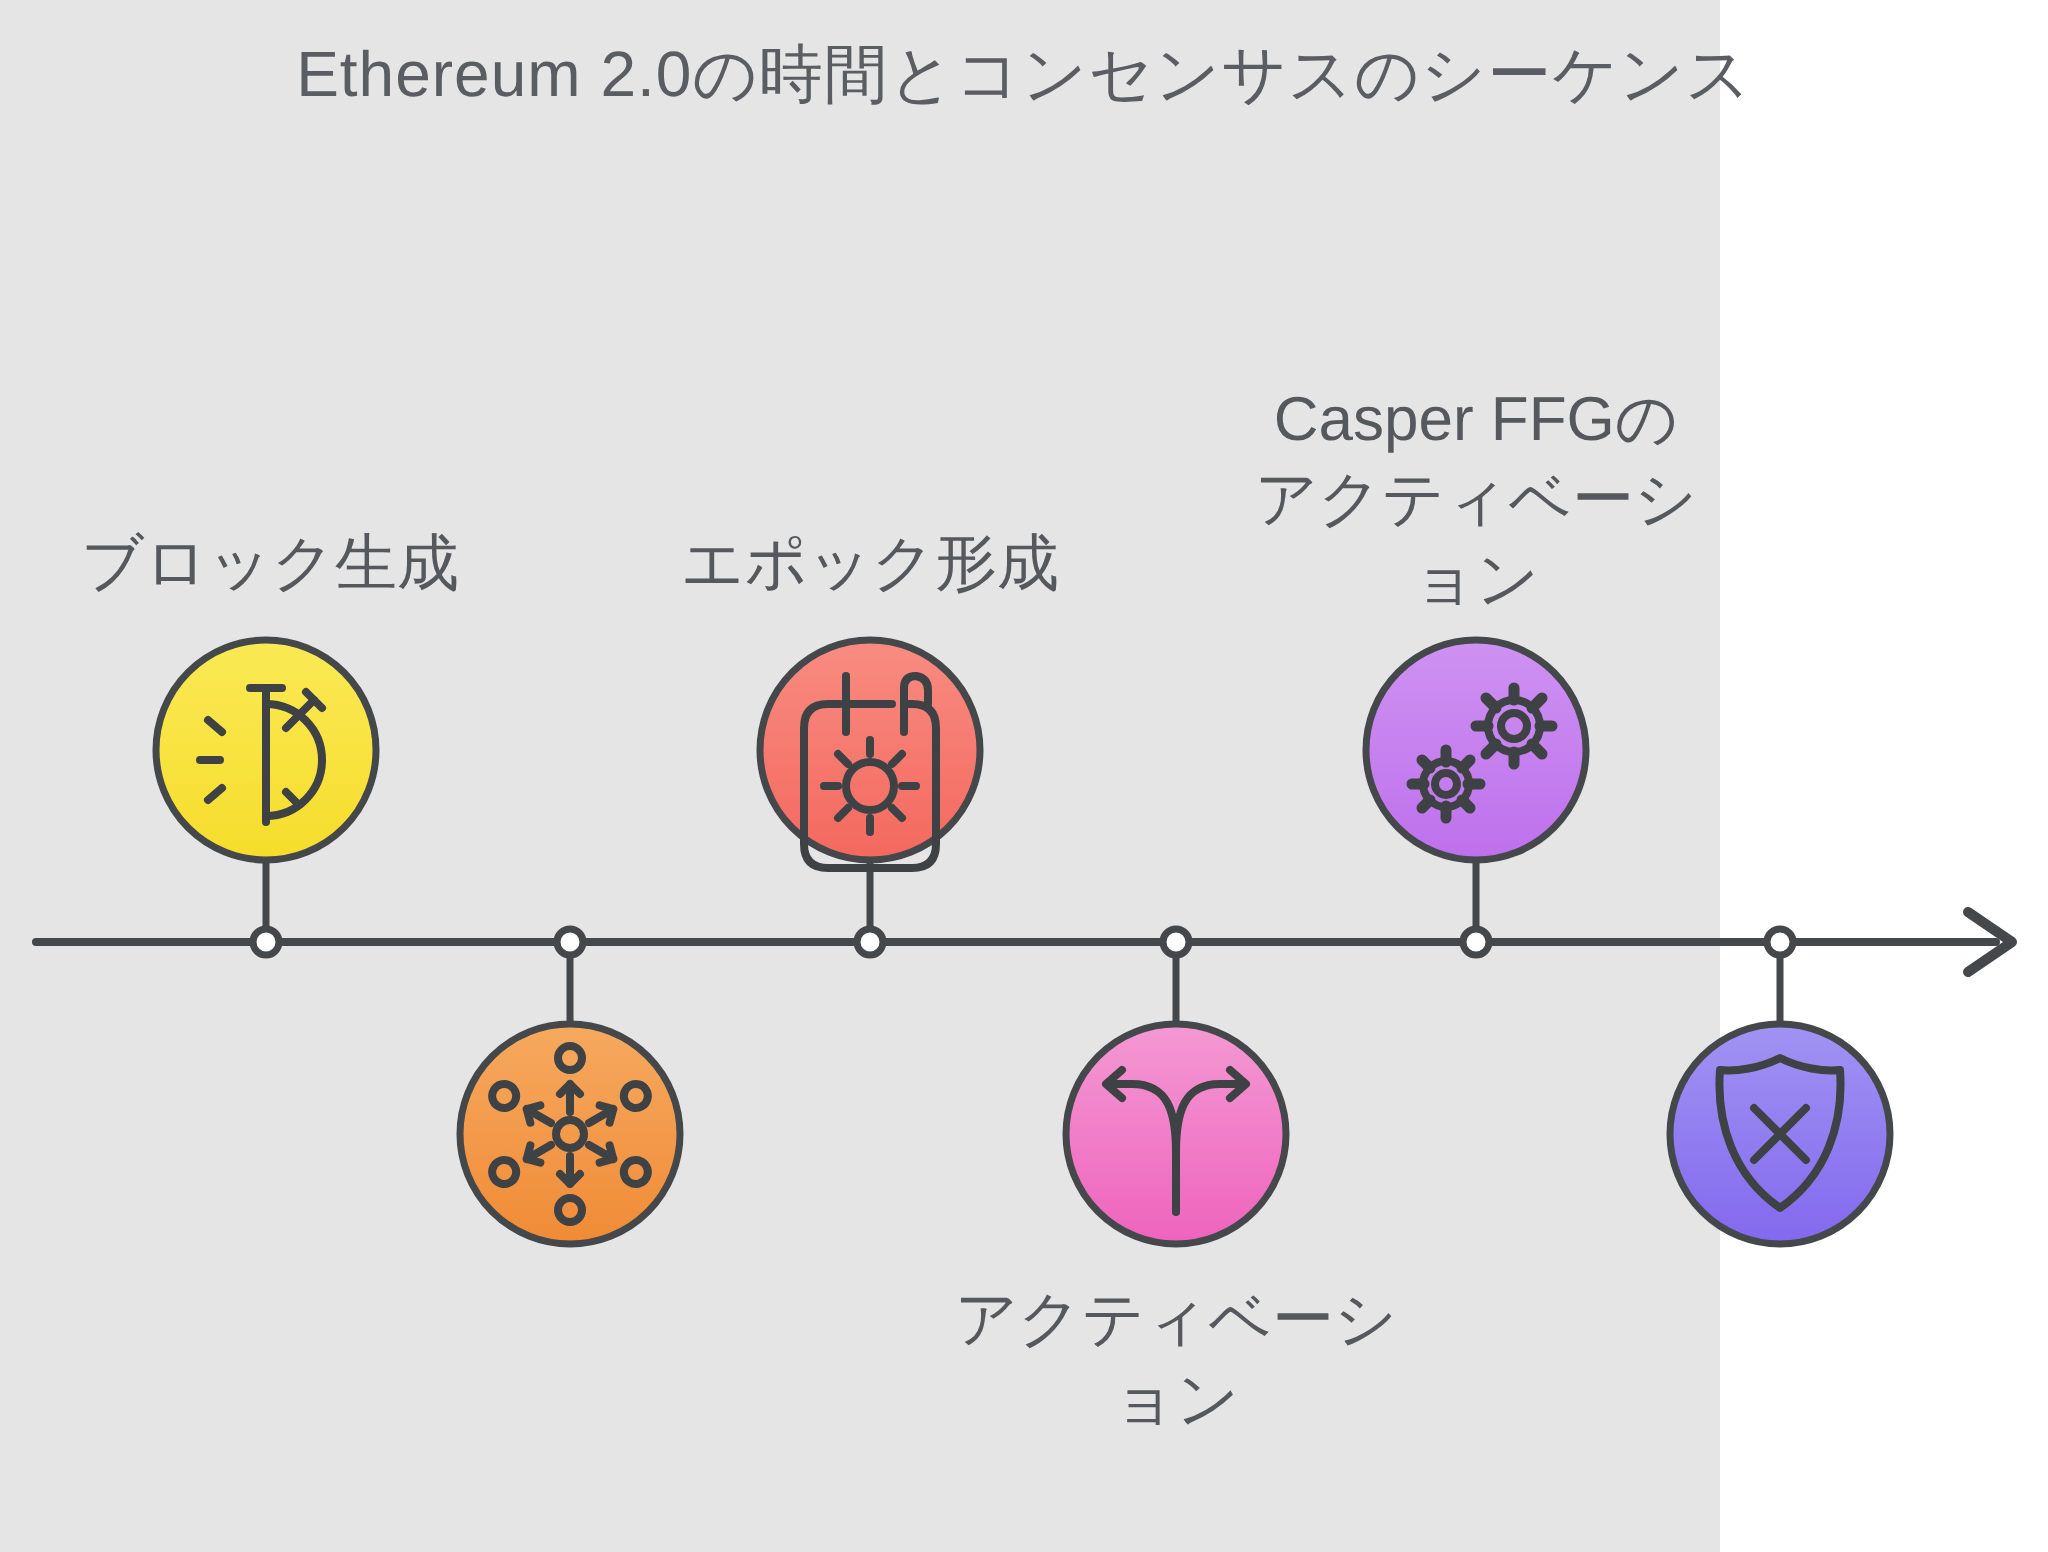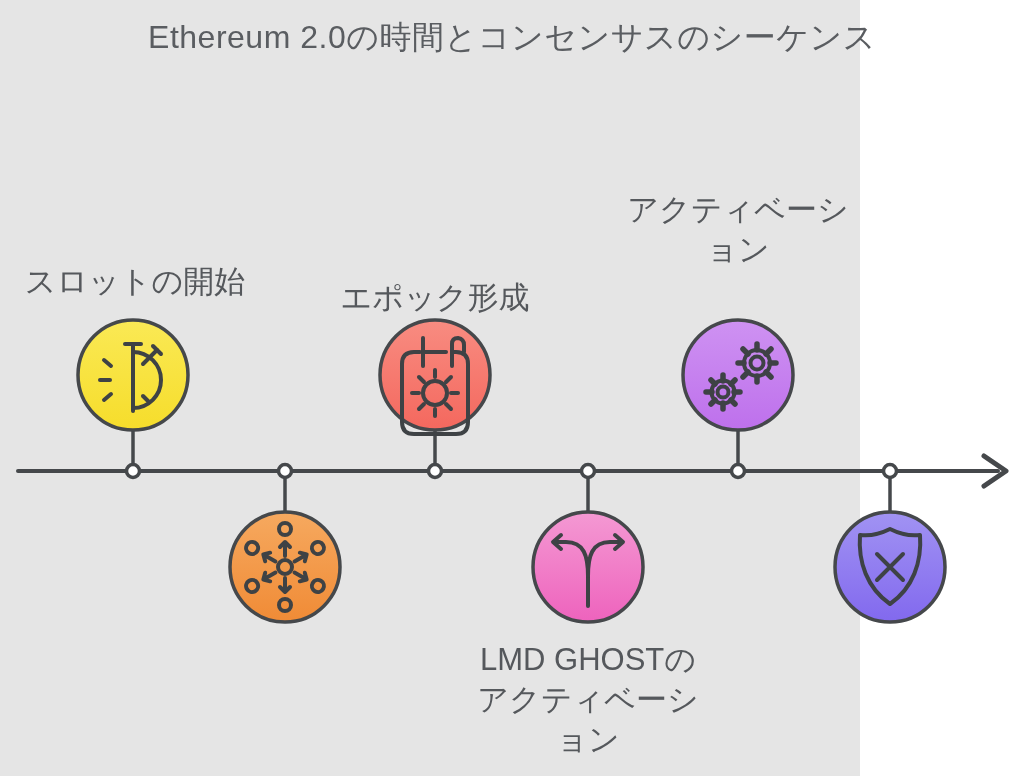--- a/index.html
+++ b/index.html
@@ -173,30 +173,30 @@
     <g fill="#ffffff" stroke="#45484b" stroke-width="3.5">
       <circle cx="133" cy="471" r="6.5"></circle>
       <circle cx="285" cy="471" r="6.5"></circle>
       <circle cx="435" cy="471" r="6.5"></circle>
       <circle cx="588" cy="471" r="6.5"></circle>
       <circle cx="738" cy="471" r="6.5"></circle>
       <circle cx="890" cy="471" r="6.5"></circle>
     </g>
   </svg>
 
-  <div class="node-label" style="left:135px;top:262px;">スロットの開始</div>
-
-  <div class="node-label" style="left:435px;top:278px;">エポック形成</div>
+  <div class="node-label" style="left:135px;top:262px;">ブロック生成</div>
+
+  <div class="node-label" style="left:435px;top:262px;">エポック形成</div>
 
   <div class="node-label" style="left:738px;top:190px;">
+    <div>Casper FFGの</div>
     <div>アクティベーシ</div>
     <div>ョン</div>
   </div>
 
 
   <div class="node-label" style="left:588px;top:640px;">
-    <div>LMD GHOSTの</div>
     <div>アクティベーシ</div>
     <div>ョン</div>
   </div>
 
 
 </div>
 
 </body></html>

